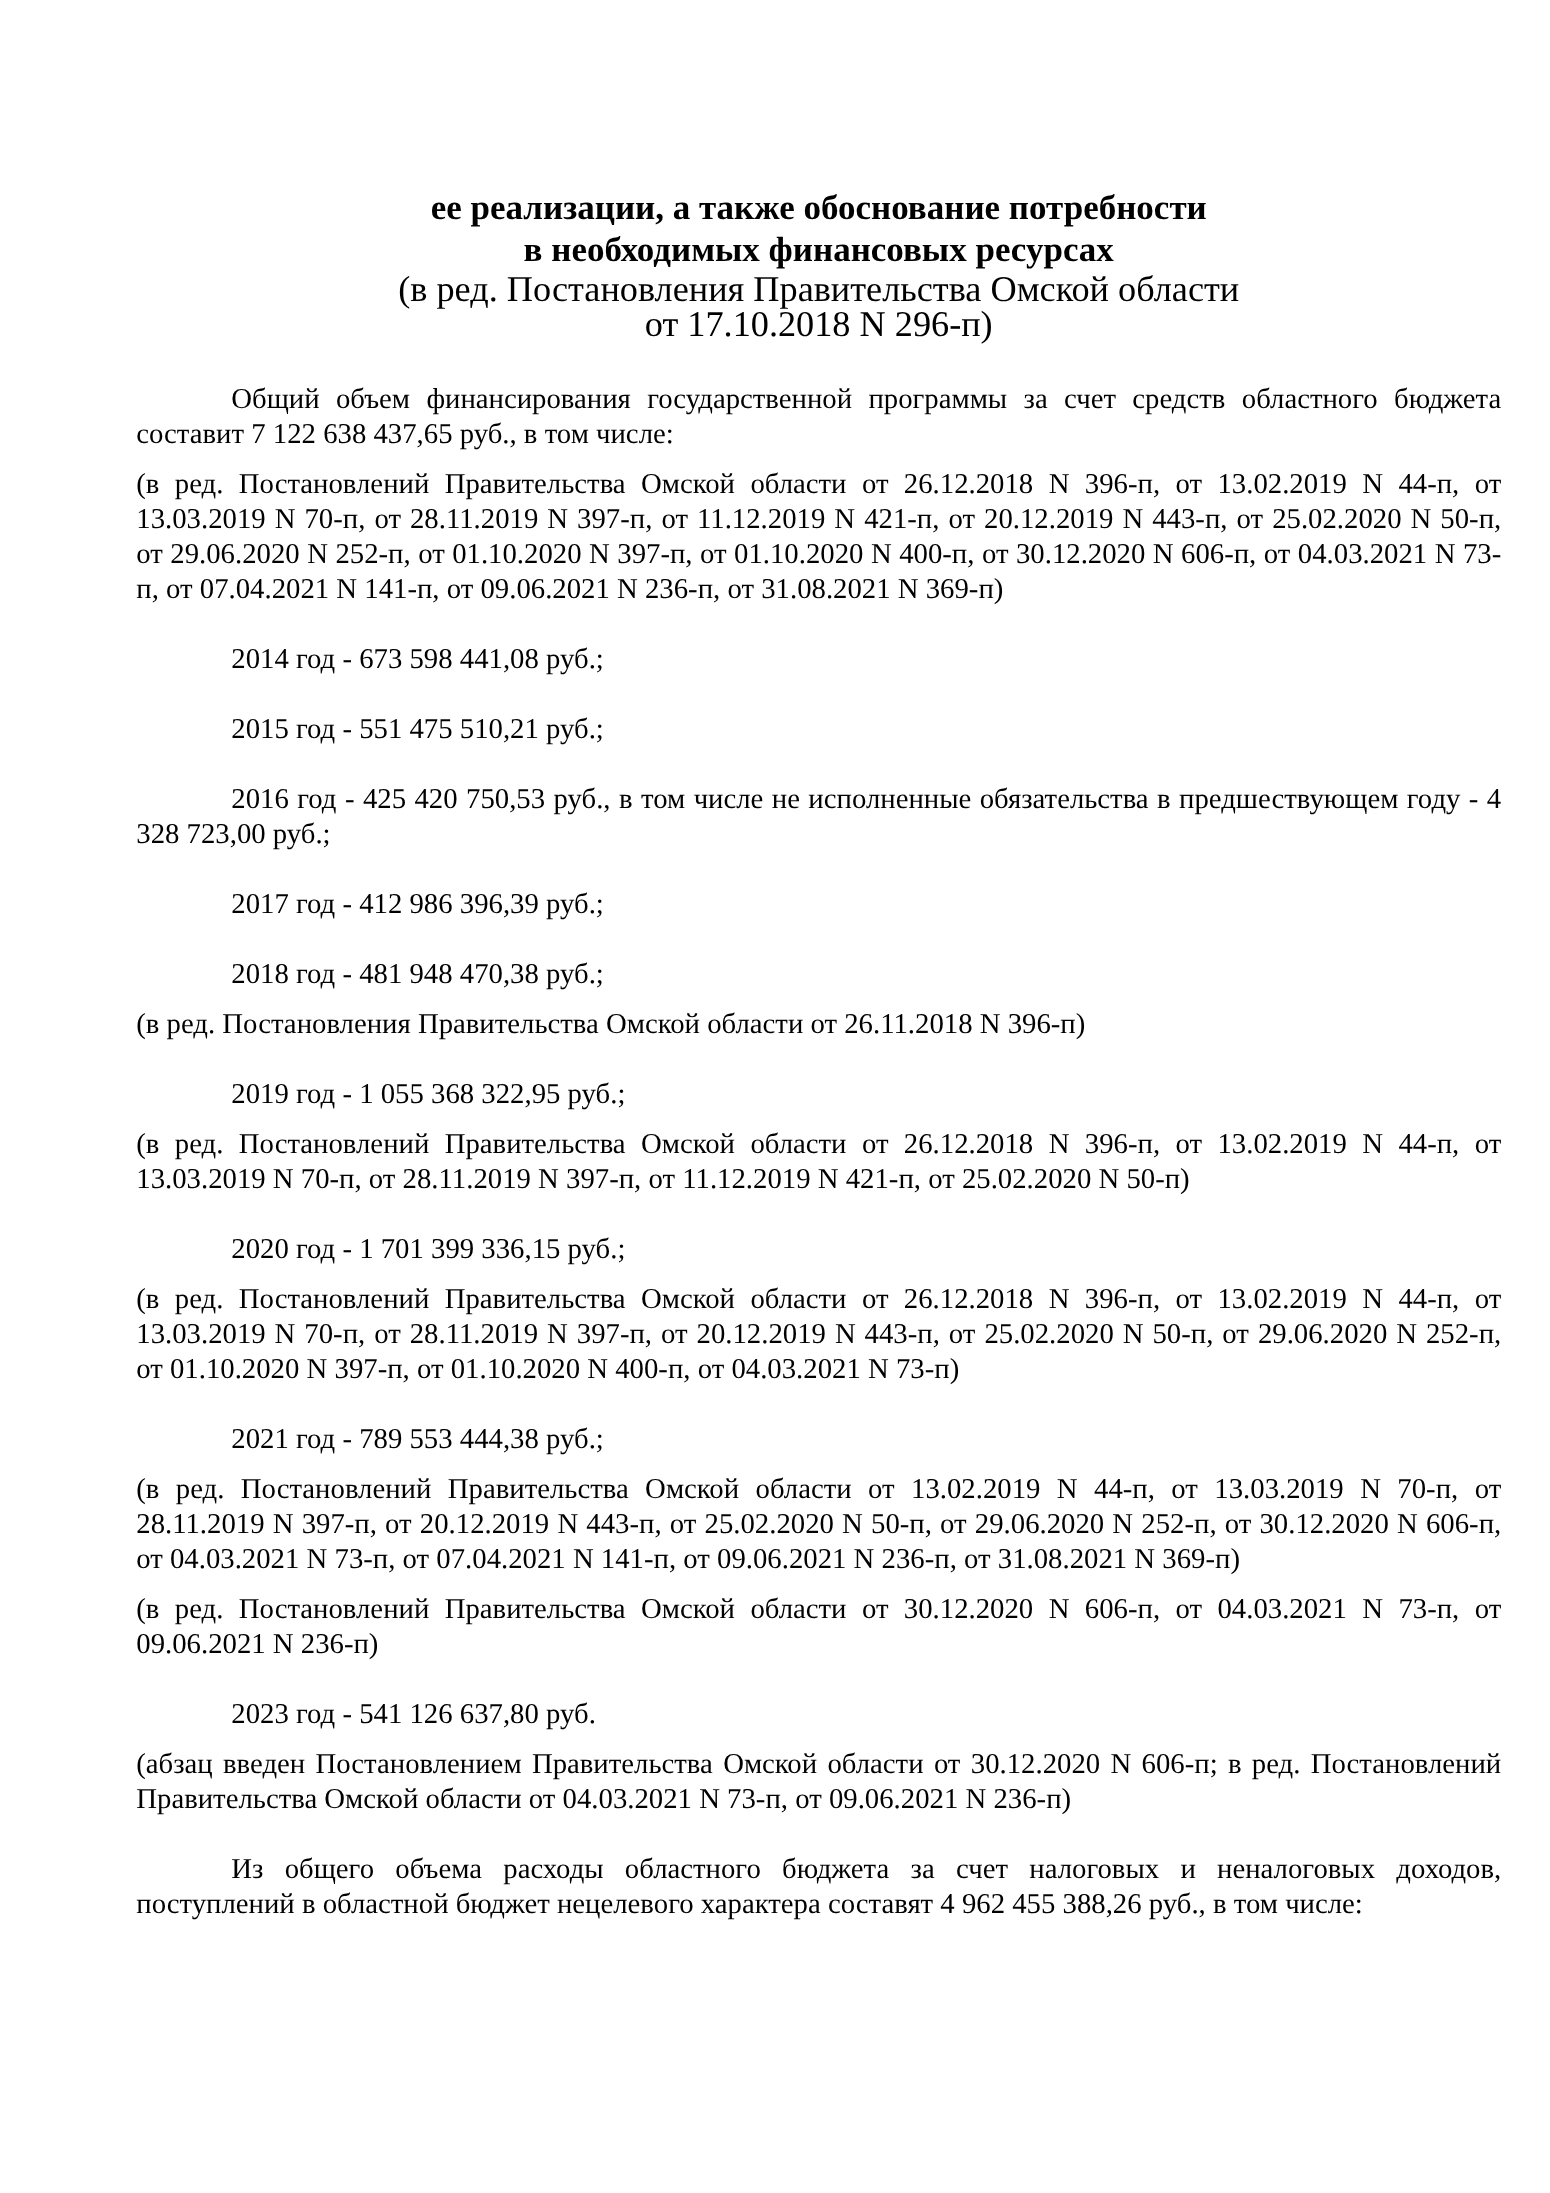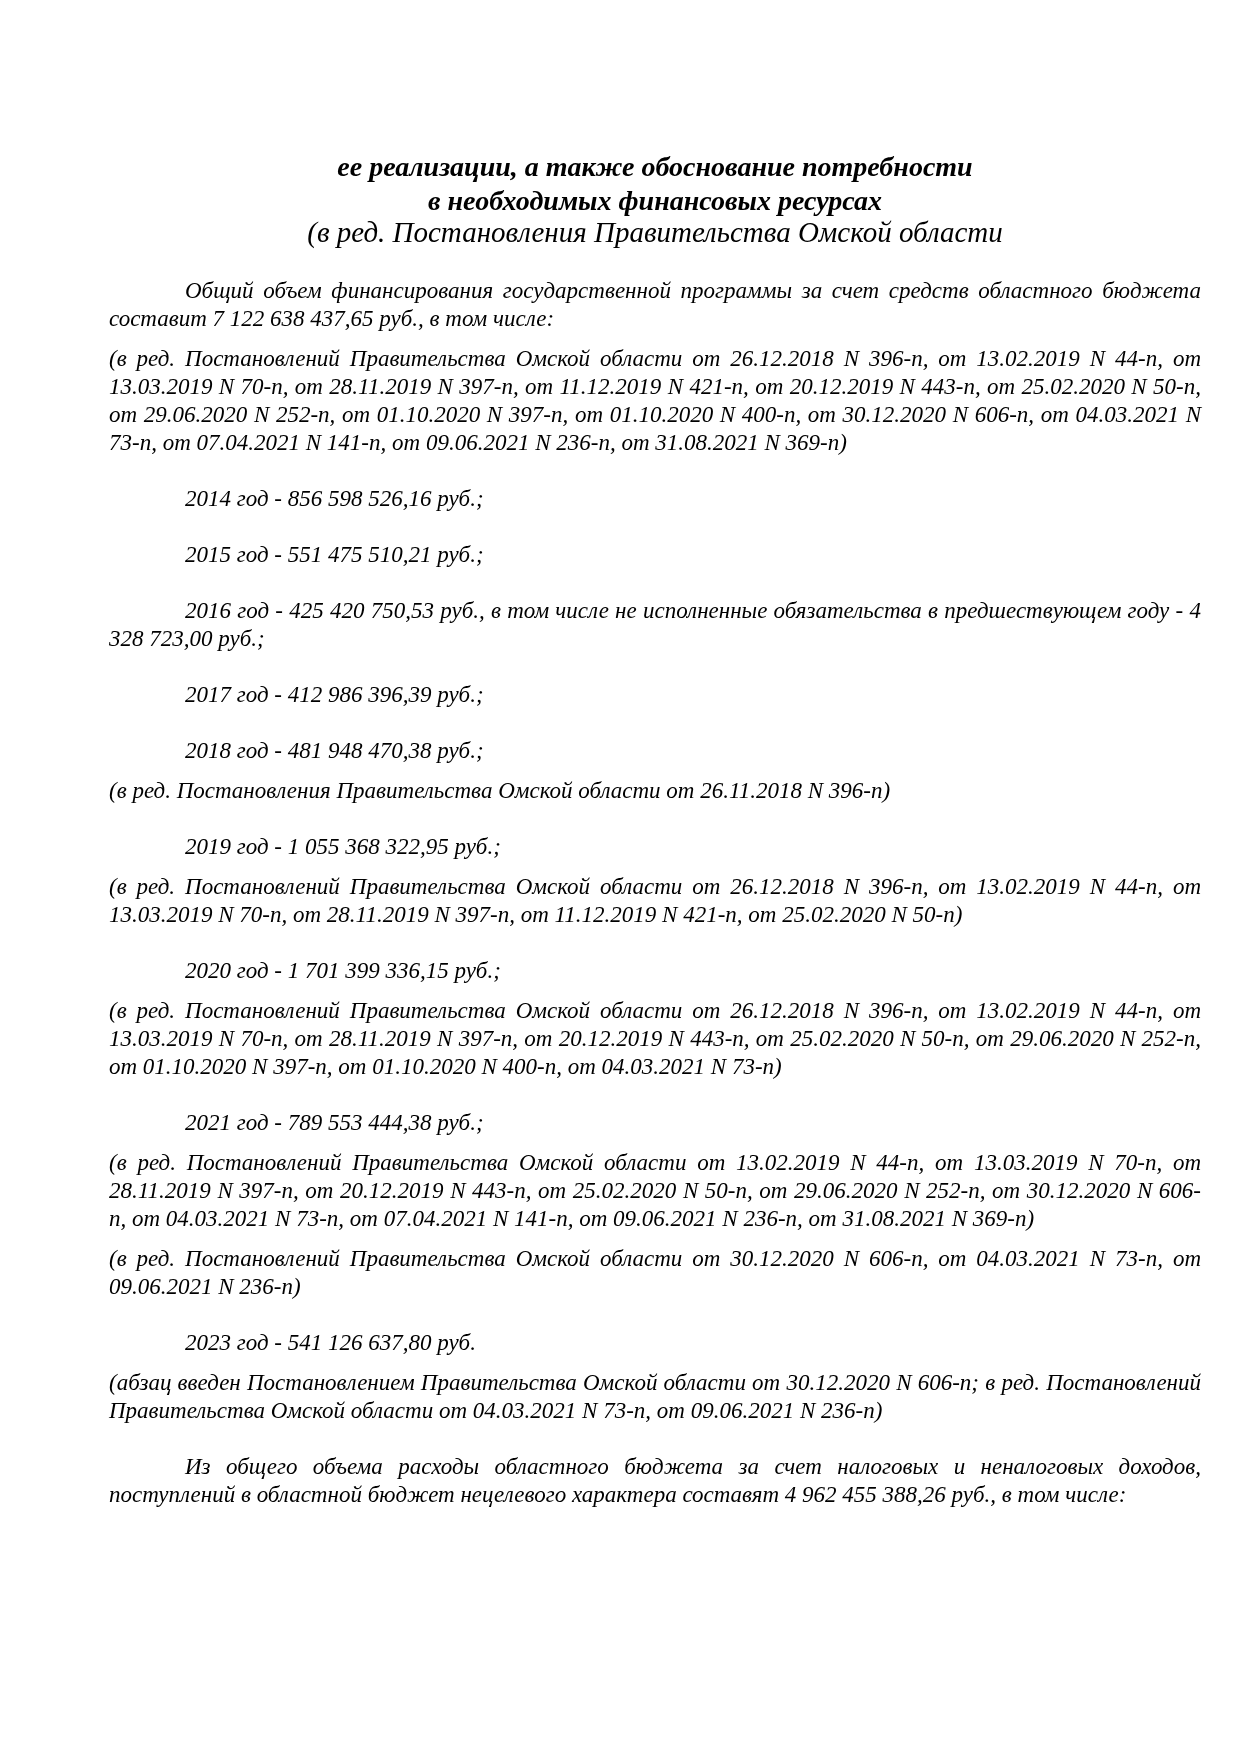--- a/index.html
+++ b/index.html
@@ -12,21 +12,20 @@
     width: 1240px;
     height: 1754px;
     box-sizing: border-box;
     padding: 150px 27px 0 97px;
     background: #ffffff;
     color: #000000;
     font-family: "Liberation Serif", "DejaVu Serif", serif;
     font-size: 23px;
     line-height: 28px;
     overflow: hidden;
-    font-style: italic;
   }
   .heading {
     text-align: center;
   }
   .title {
     font-weight: bold;
     font-size: 28px;
     line-height: 34px;
   }
   .subtitle {
@@ -51,27 +50,28 @@
 <body>
 
 <div class="page">
   <header class="heading">
     <div class="title">
       <div>ее реализации, а также обоснование потребности</div>
       <div>в необходимых финансовых ресурсах</div>
     </div>
     <div class="subtitle">
       <div>(в ред. Постановления Правительства Омской области</div>
+      <div>от 17.10.2018 N 296-п)</div>
     </div>
   </header>
 
   <main class="body">
     <p class="para indent">Общий объем финансирования государственной программы за счет средств областного бюджета составит 7 122 638 437,65 руб., в том числе:</p>
     <p class="para">(в ред. Постановлений Правительства Омской области от 26.12.2018 N 396-п, от 13.02.2019 N 44-п, от 13.03.2019 N 70-п, от 28.11.2019 N 397-п, от 11.12.2019 N 421-п, от 20.12.2019 N 443-п, от 25.02.2020 N 50-п, от 29.06.2020 N 252-п, от 01.10.2020 N 397-п, от 01.10.2020 N 400-п, от 30.12.2020 N 606-п, от 04.03.2021 N 73-п, от 07.04.2021 N 141-п, от 09.06.2021 N 236-п, от 31.08.2021 N 369-п)</p>
-    <p class="para indent gap">2014 год - 856 598 526,16 руб.;</p>
+    <p class="para indent gap">2014 год - 673 598 441,08 руб.;</p>
     <p class="para indent gap">2015 год - 551 475 510,21 руб.;</p>
     <p class="para indent gap">2016 год - 425 420 750,53 руб., в том числе не исполненные обязательства в предшествующем году - 4 328 723,00 руб.;</p>
     <p class="para indent gap">2017 год - 412 986 396,39 руб.;</p>
     <p class="para indent gap">2018 год - 481 948 470,38 руб.;</p>
     <p class="para">(в ред. Постановления Правительства Омской области от 26.11.2018 N 396-п)</p>
     <p class="para indent gap">2019 год - 1 055 368 322,95 руб.;</p>
     <p class="para">(в ред. Постановлений Правительства Омской области от 26.12.2018 N 396-п, от 13.02.2019 N 44-п, от 13.03.2019 N 70-п, от 28.11.2019 N 397-п, от 11.12.2019 N 421-п, от 25.02.2020 N 50-п)</p>
     <p class="para indent gap">2020 год - 1 701 399 336,15 руб.;</p>
     <p class="para">(в ред. Постановлений Правительства Омской области от 26.12.2018 N 396-п, от 13.02.2019 N 44-п, от 13.03.2019 N 70-п, от 28.11.2019 N 397-п, от 20.12.2019 N 443-п, от 25.02.2020 N 50-п, от 29.06.2020 N 252-п, от 01.10.2020 N 397-п, от 01.10.2020 N 400-п, от 04.03.2021 N 73-п)</p>
     <p class="para indent gap">2021 год - 789 553 444,38 руб.;</p>

